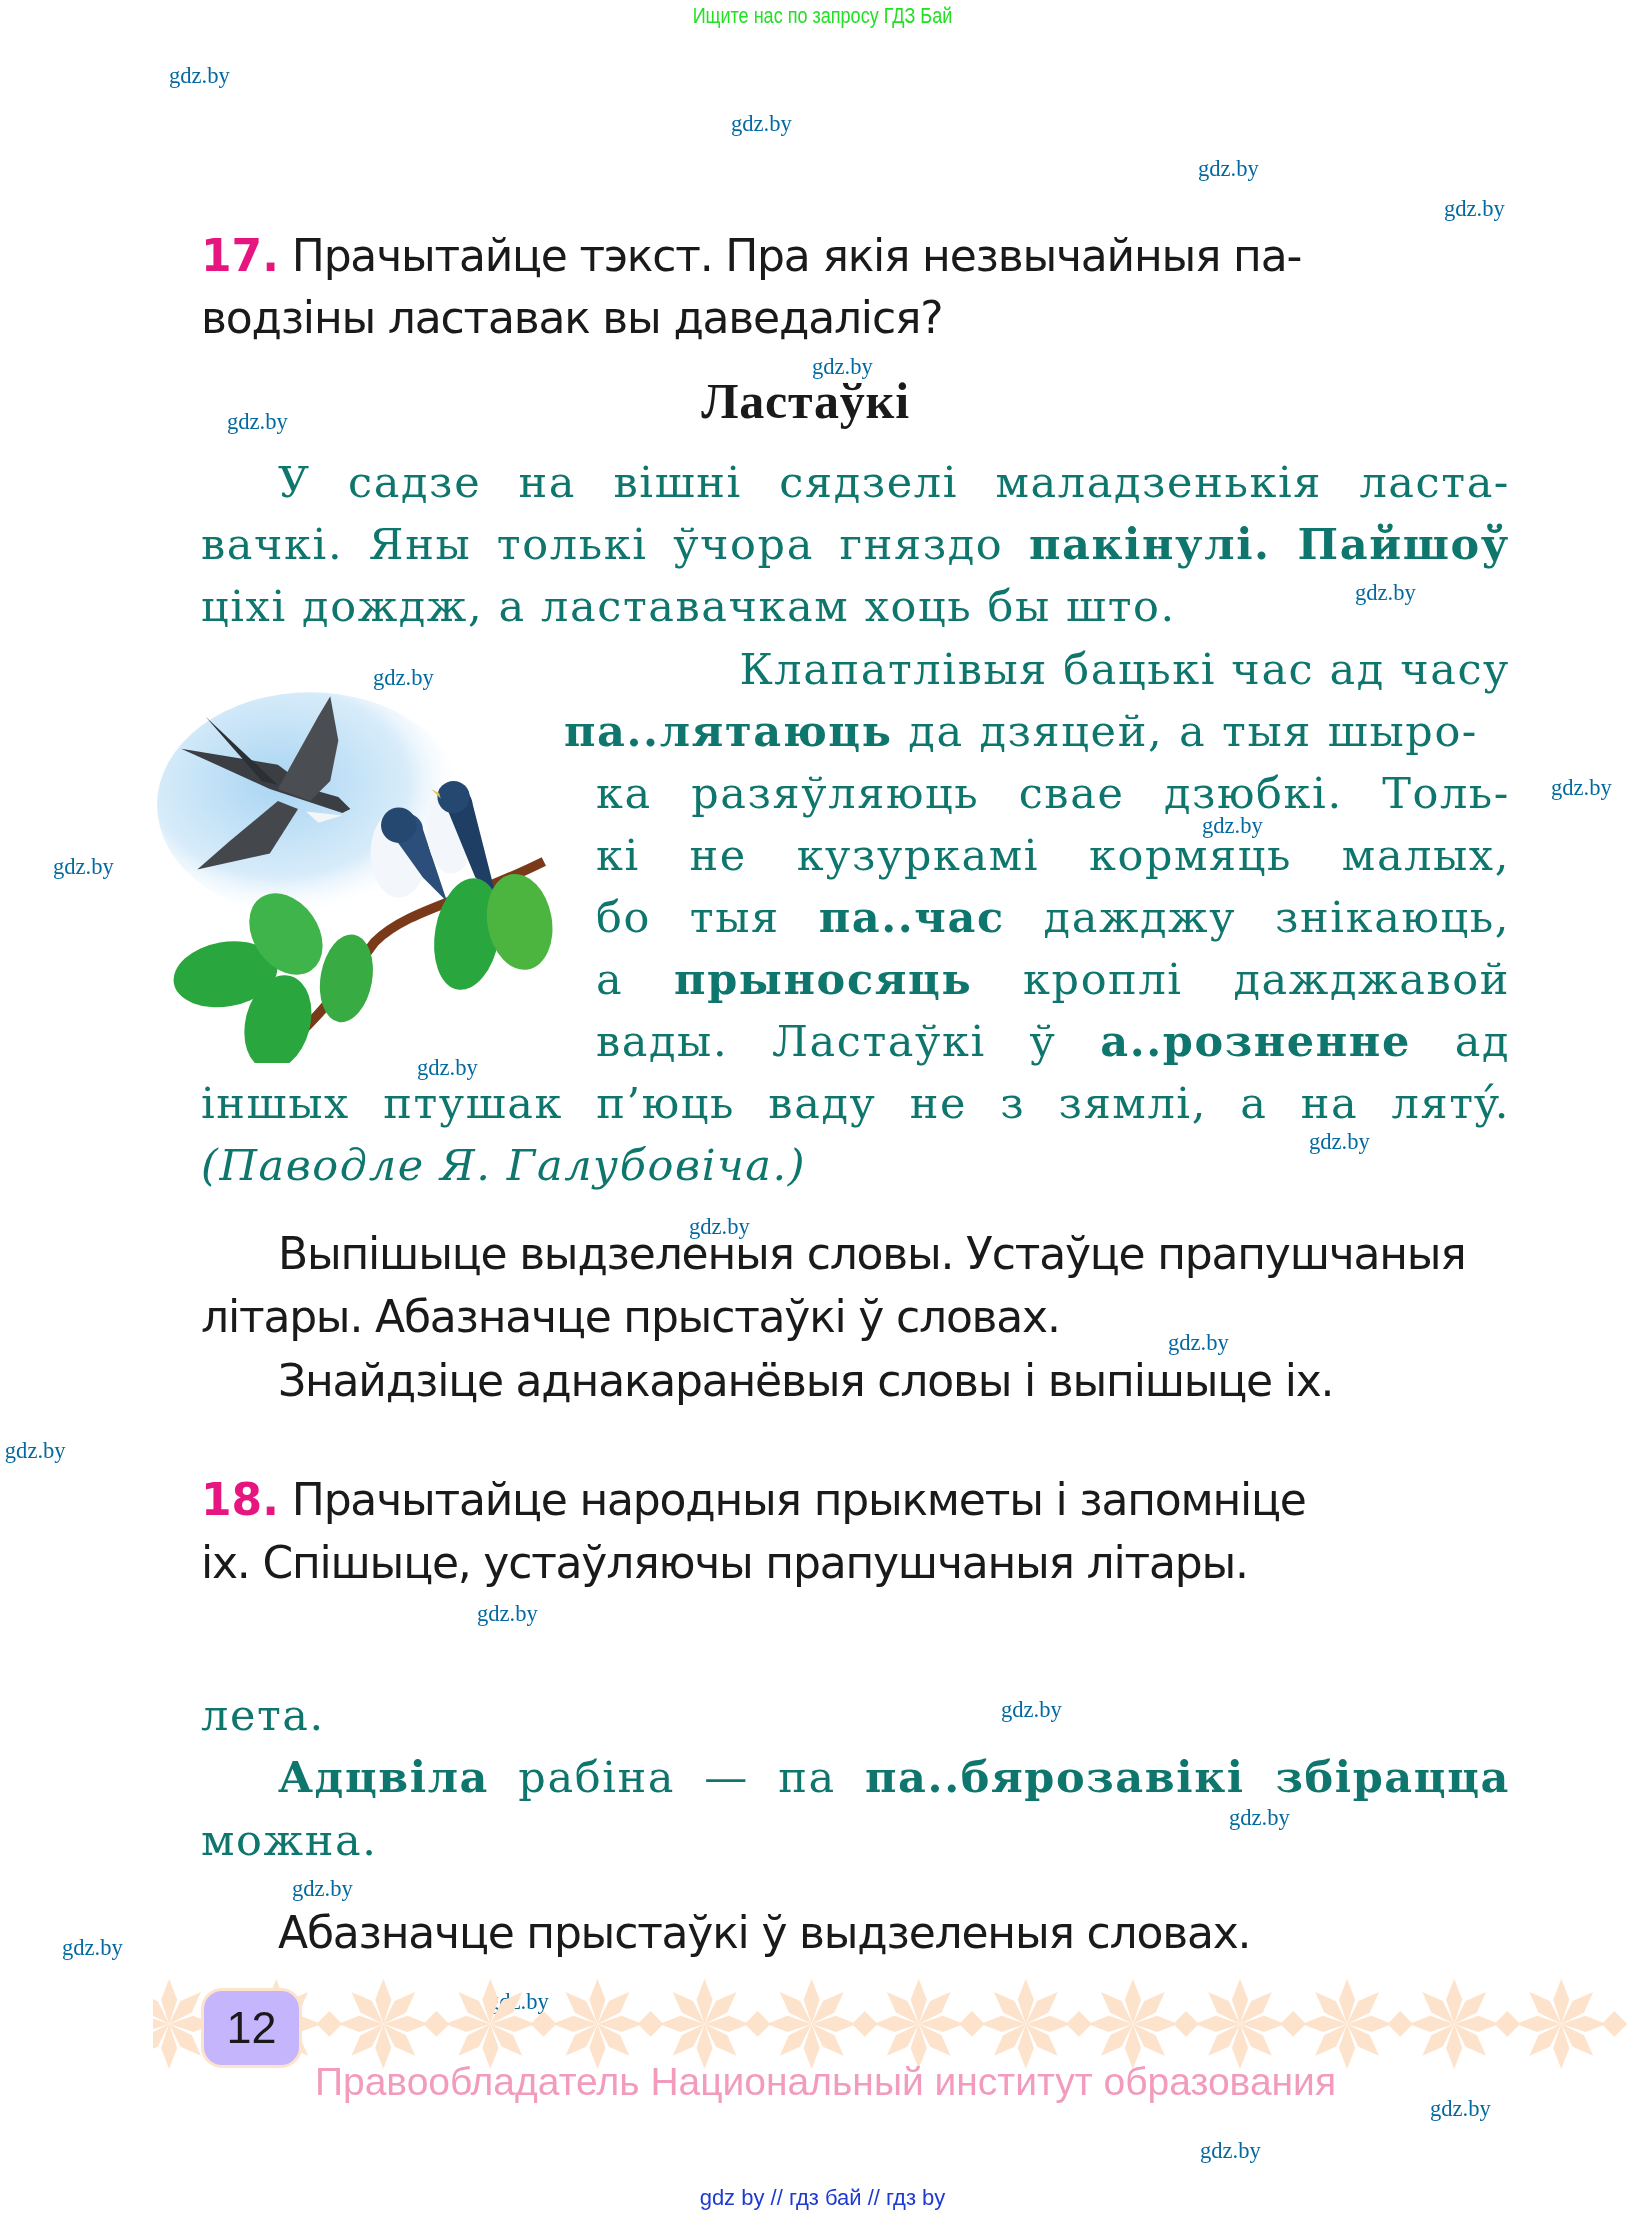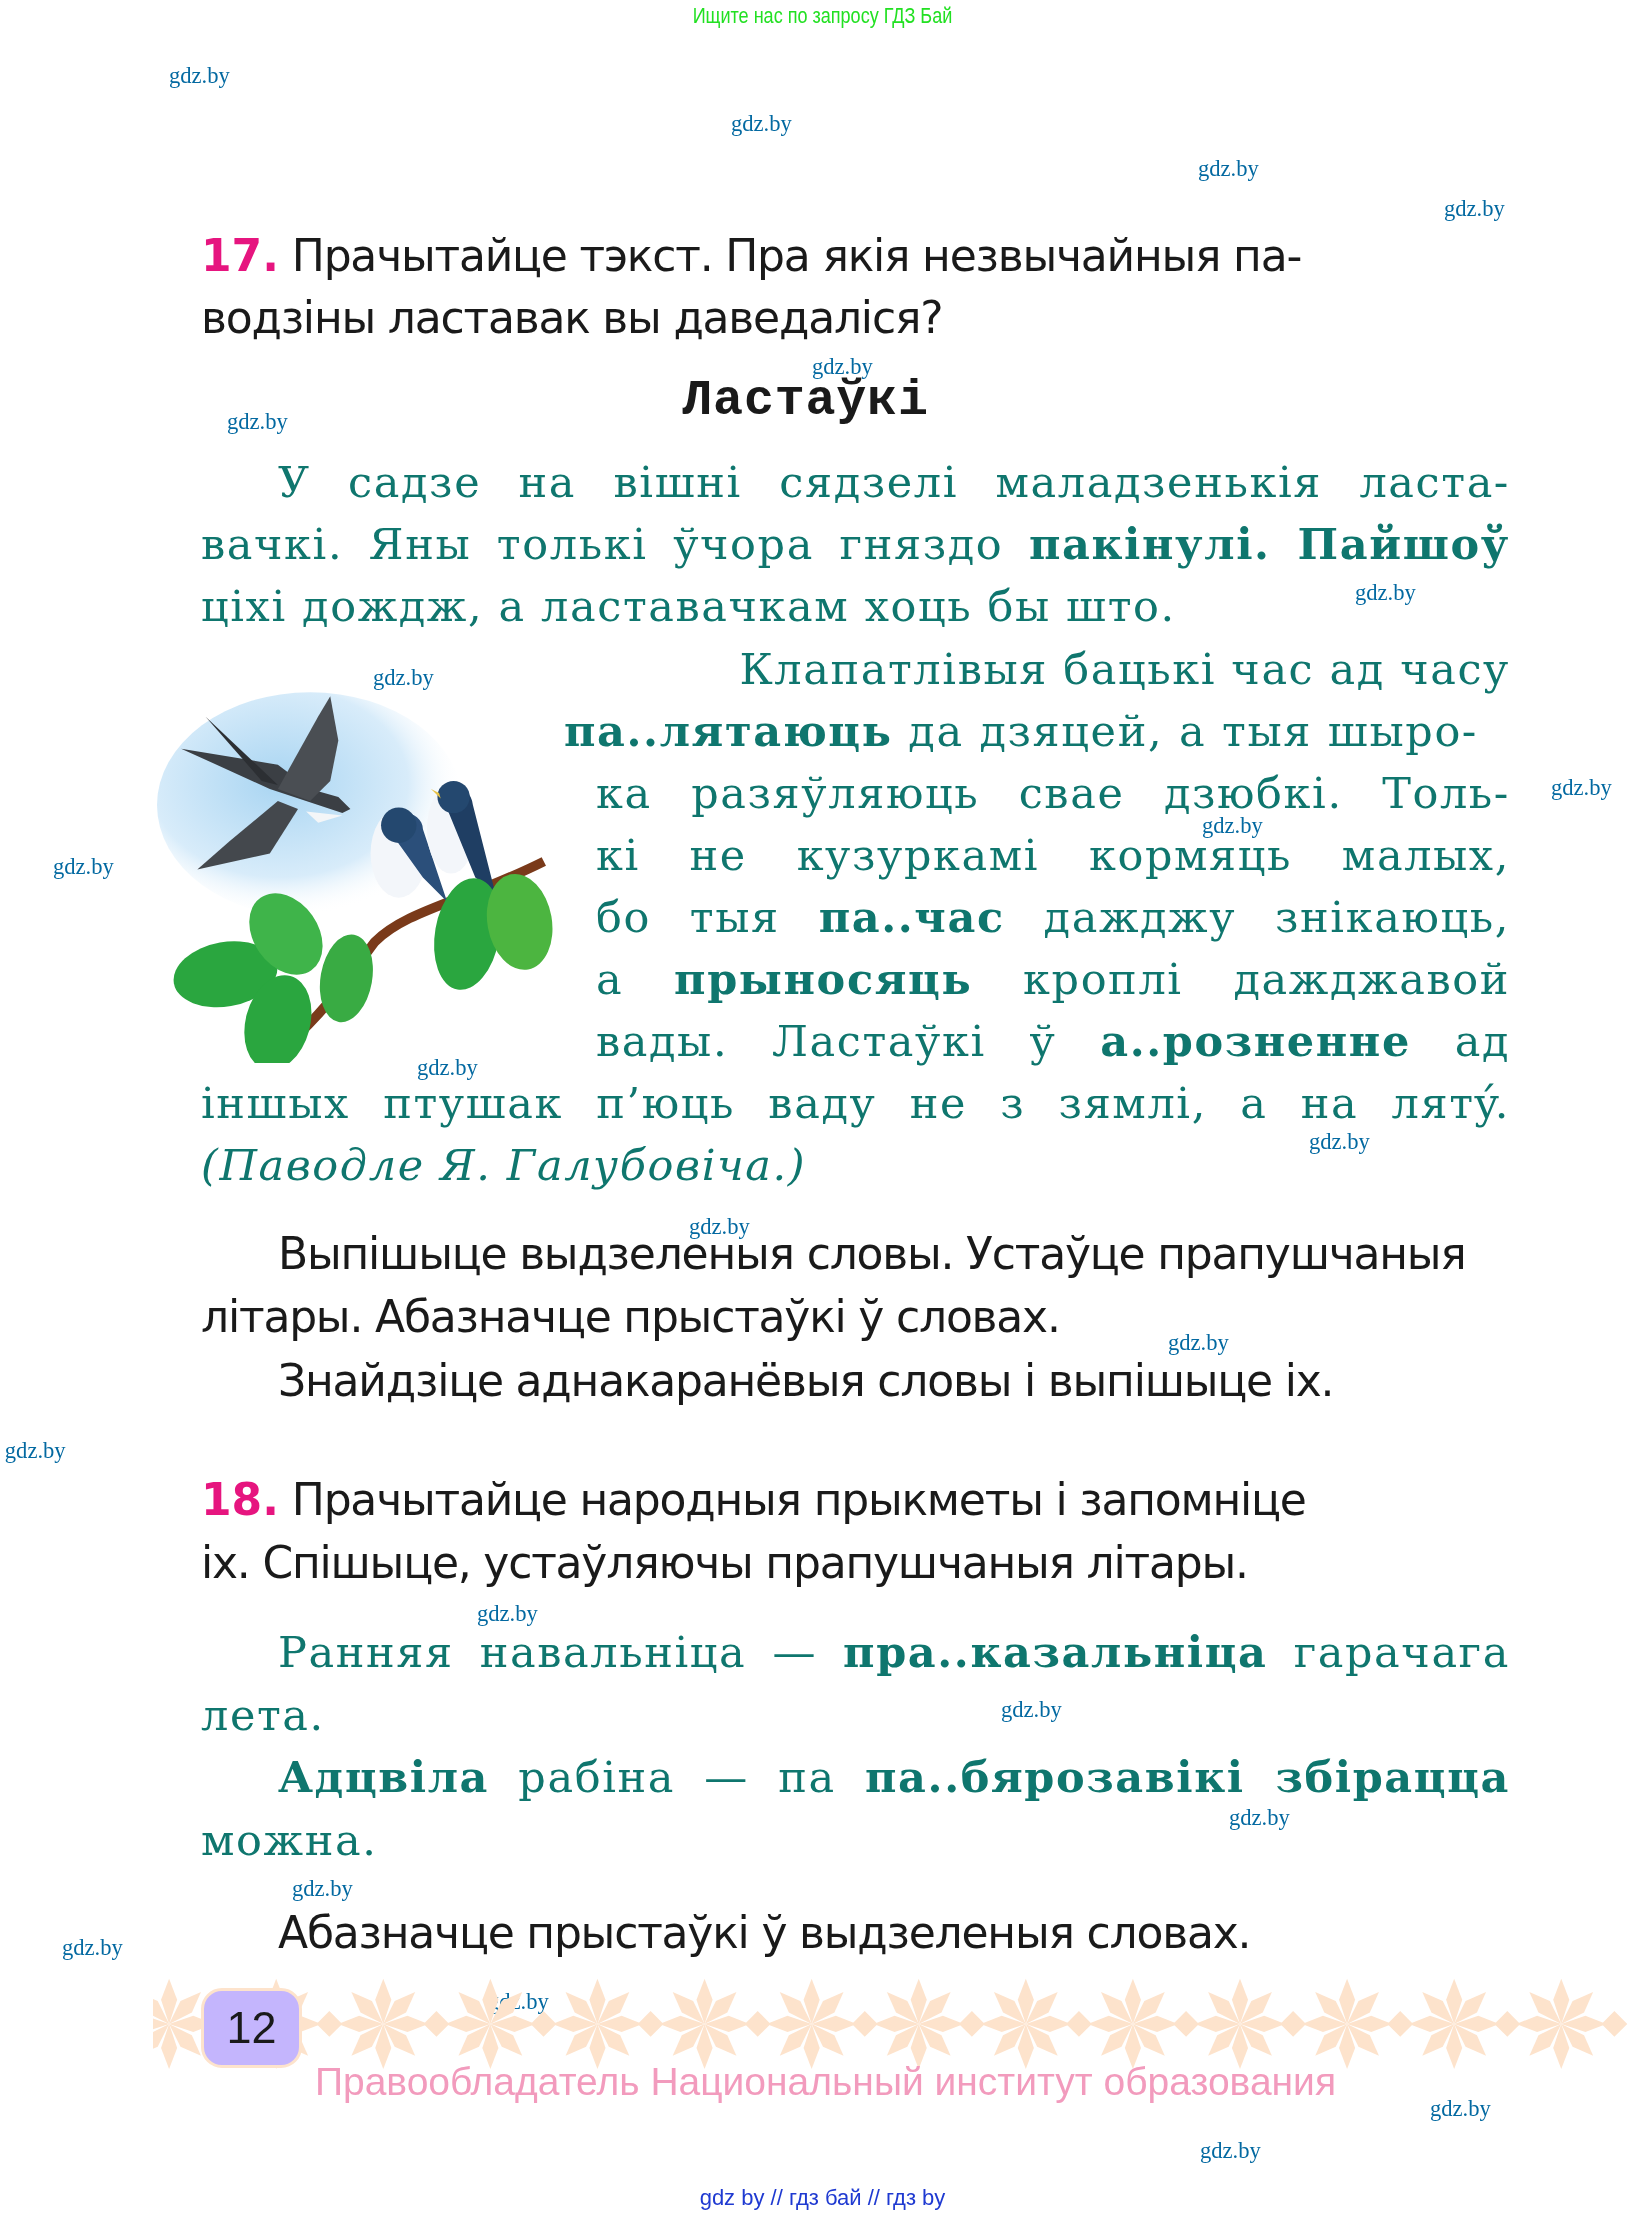--- a/index.html
+++ b/index.html
@@ -18,21 +18,21 @@
 
   .task-line {
     position: absolute; left: 201px; width: 1313px;
     font-family: "DejaVu Sans", sans-serif; font-size: 44px; color: #1a1a1a;
     letter-spacing: -1.2px; white-space: nowrap;
   }
   .task-num { color: #e6157f; font-weight: bold; letter-spacing: 0; margin-top: 24px; }
 
   .title {
     position: absolute; top: 372px; left: 0; width: 1611px; text-align: center;
-    font-family: Liberation Mono, monospace; font-weight: bold; font-size: 50px; color: #1a1a1a;
+    font-family: Liberation Serif, serif; font-weight: bold; font-size: 50px; color: #1a1a1a;
     letter-spacing: 0.8px;
   }
 
   .tline {
     position: absolute; font-family: "DejaVu Serif", serif; font-size: 43px; color: #0f766e;
     white-space: nowrap; letter-spacing: 1.6px;
   }
   .tline b { font-weight: bold; }
   .tline i { font-style: italic; }
   .justify { text-align: justify; text-align-last: justify; }
@@ -165,23 +165,20 @@
   <div class="task-line" style="top:1228px; left:278px; width:1236px;">Выпішыце выдзеленыя словы. Устаўце прапушчаныя</div>
   <div class="task-line" style="top:1291px;">літары. Абазначце прыстаўкі ў словах.</div>
   <div class="task-line" style="top:1355px; left:278px;">Знайдзіце аднакаранёвыя словы і выпішыце іх.</div>
 
   <div class="task-line" style="top:1474px;">
     <span class="task-num">18.</span>
     <span>Прачытайце народныя прыкметы і запомніце</span>
   </div>
   <div class="task-line" style="top:1537px;">іх. Спішыце, устаўляючы прапушчаныя літары.</div>
 
-  <div class="tline justify" style="top:1627px; left:278px; width:1232px;">
-    <span>Ранняя навальніца — </span><b>пра..казальніца</b><span> гарачага</span>
-  </div>
   <div class="tline" style="top:1690px; left:201px;">лета.</div>
   <div class="tline justify" style="top:1752px; left:278px; width:1232px;">
     <b>Адцвіла</b><span> рабіна — па </span><b>па..бярозавікі збірацца</b>
   </div>
   <div class="tline" style="top:1815px; left:201px;">можна.</div>
 
   <div class="task-line" style="top:1907px; left:278px;">Абазначце прыстаўкі ў выдзеленыя словах.</div>
 
   <div class="band">
     <svg width="1492" height="97" viewBox="0 0 1853 120" id="band-svg">

